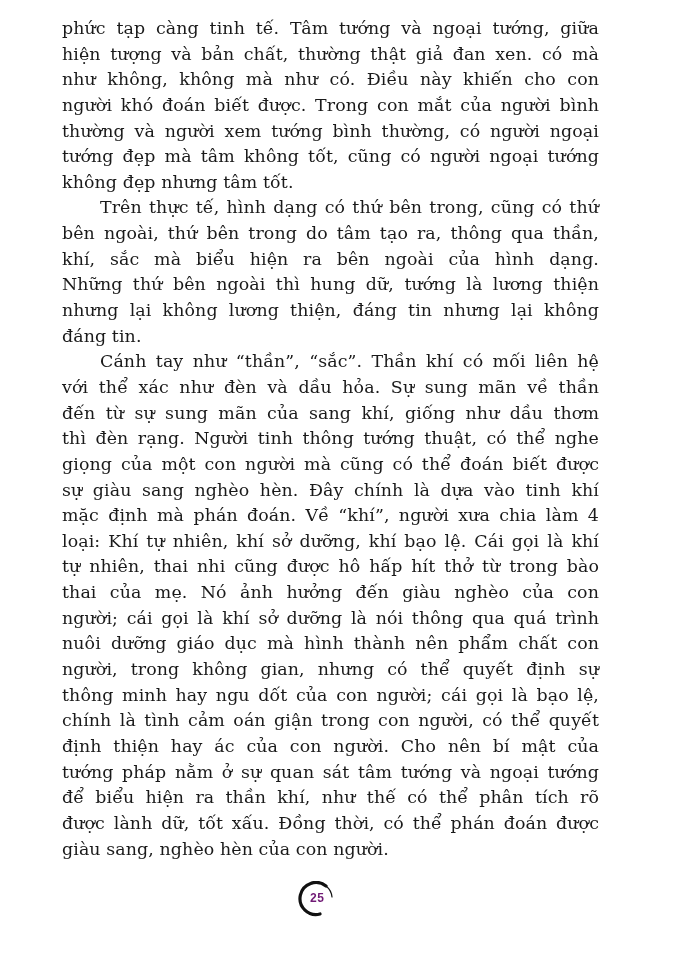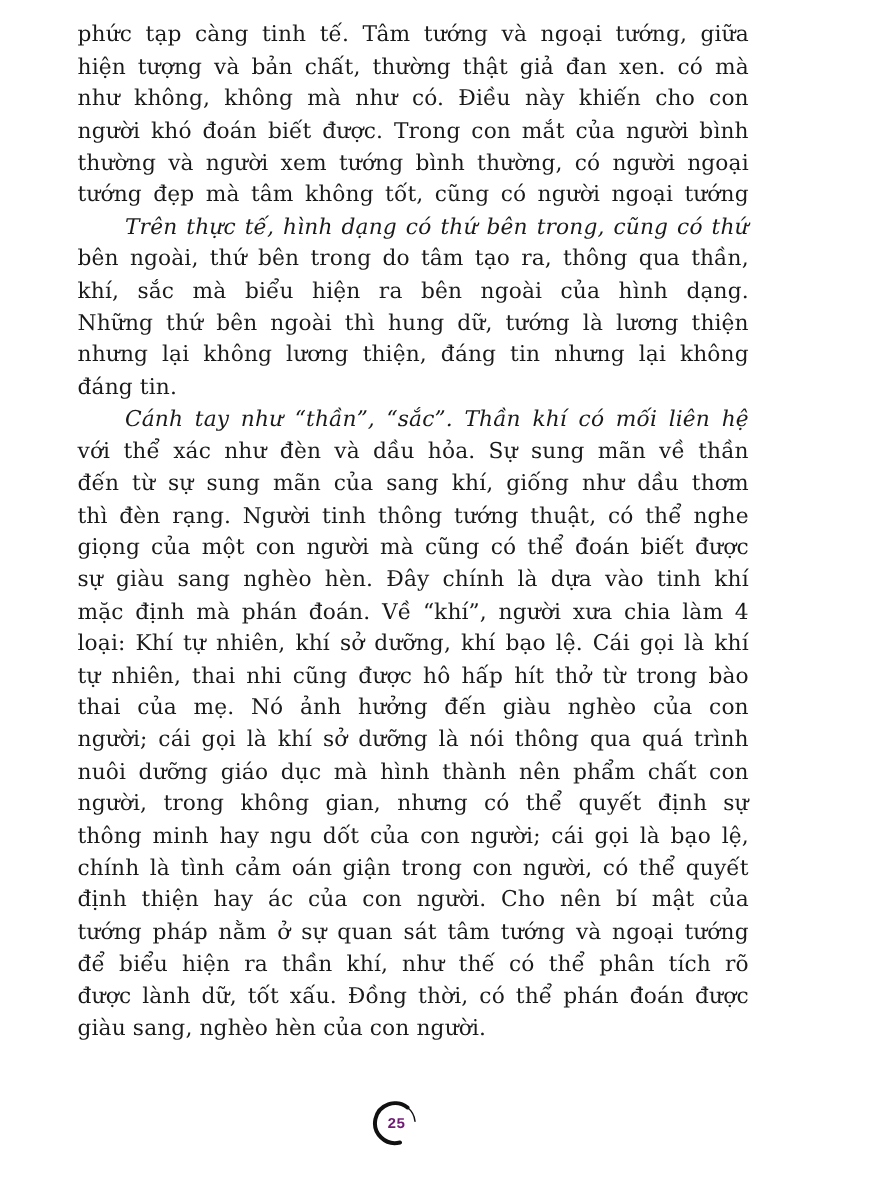--- a/index.html
+++ b/index.html
@@ -11,21 +11,21 @@
     .page-body {
       position: absolute; left: 62px; top: 16px; width: 537px;
     }
     .line {
       display: block; height: 25.65px; line-height: 25.65px;
       font-size: 17.4px; white-space: nowrap;
       text-align: justify; text-align-last: justify;
       letter-spacing: 0.1px;
     }
     .line.last { text-align-last: left; }
-    .line.indent { padding-left: 38px; font-style: italic; }
+    .line.indent { padding-left: 38px; }
     .page-number-wrap {
       position: absolute; left: 296px; top: 881px; width: 40px; height: 36px;
     }
     .page-number-wrap svg { position: absolute; left: 0; top: 0; }
     .page-number {
       position: absolute; left: 0; top: 0; width: 40px; height: 36px; line-height: 36px;
       text-align: center; font-family: Liberation Mono, monospace;
       font-size: 12px; font-weight: bold; color: #701a75;
       padding-left: 2px; box-sizing: border-box;
     }
@@ -33,20 +33,21 @@
 </head>
 <body>
 
 <div class="page-body">
   <span class="line">phức tạp càng tinh tế. Tâm tướng và ngoại tướng, giữa</span>
   <span class="line">hiện tượng và bản chất, thường thật giả đan xen. có mà</span>
   <span class="line">như không, không mà như có. Điều này khiến cho con</span>
   <span class="line">người khó đoán biết được. Trong con mắt của người bình</span>
   <span class="line">thường và người xem tướng bình thường, có người ngoại</span>
   <span class="line">tướng đẹp mà tâm không tốt, cũng có người ngoại tướng</span>
+  <span class="line last">không đẹp nhưng tâm tốt.</span>
   <span class="line indent">Trên thực tế, hình dạng có thứ bên trong, cũng có thứ</span>
   <span class="line">bên ngoài, thứ bên trong do tâm tạo ra, thông qua thần,</span>
   <span class="line">khí, sắc mà biểu hiện ra bên ngoài của hình dạng.</span>
   <span class="line">Những thứ bên ngoài thì hung dữ, tướng là lương thiện</span>
   <span class="line">nhưng lại không lương thiện, đáng tin nhưng lại không</span>
   <span class="line last">đáng tin.</span>
   <span class="line indent">Cánh tay như “thần”, “sắc”. Thần khí có mối liên hệ</span>
   <span class="line">với thể xác như đèn và dầu hỏa. Sự sung mãn về thần</span>
   <span class="line">đến từ sự sung mãn của sang khí, giống như dầu thơm</span>
   <span class="line">thì đèn rạng. Người tinh thông tướng thuật, có thể nghe</span>

